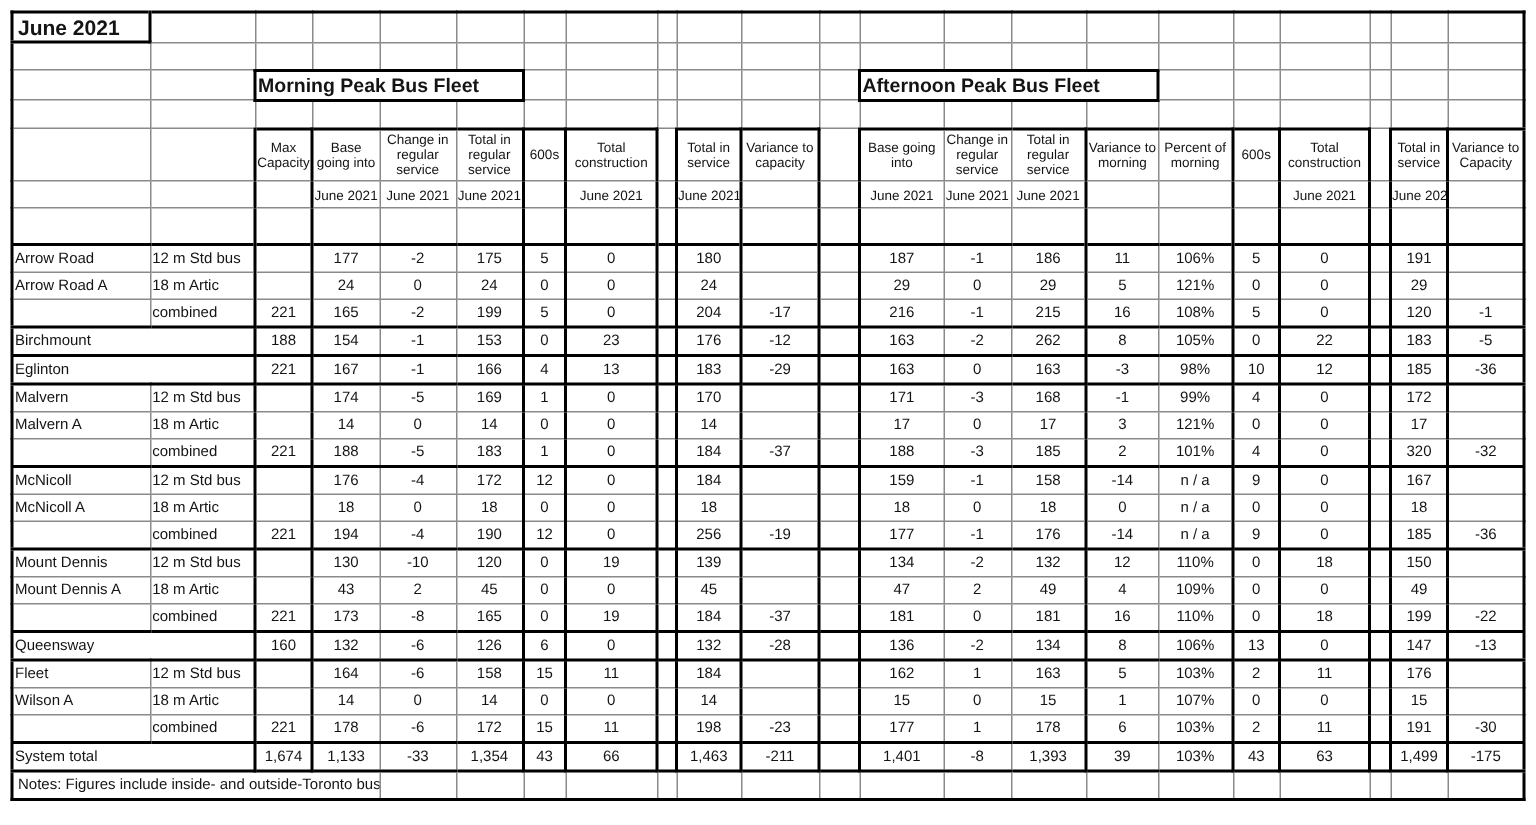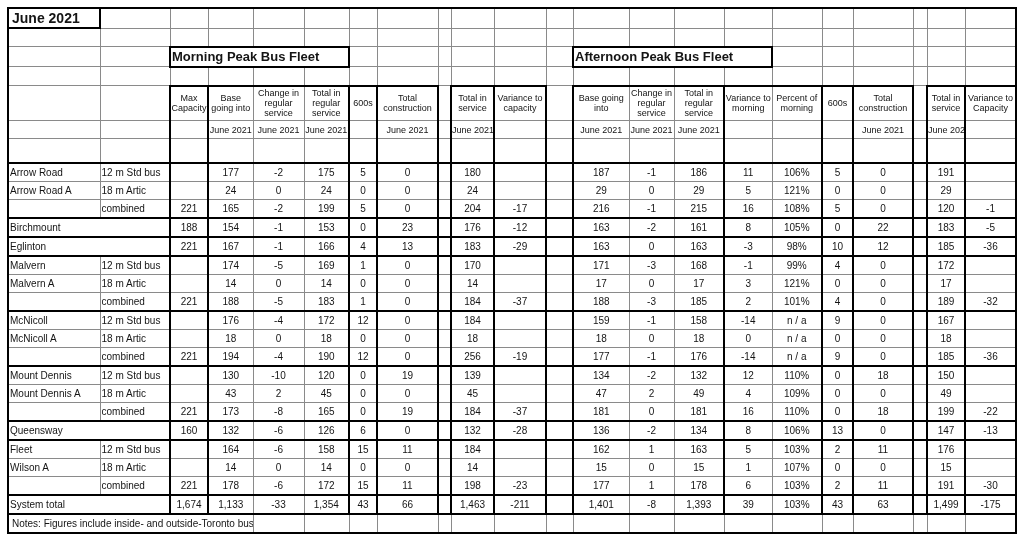--- a/index.html
+++ b/index.html
@@ -299,21 +299,21 @@
         <td class="num">-1</td>
         <td class="num bR">153</td>
         <td class="num bR">0</td>
         <td class="num bR">23</td>
         <td class="bR"></td>
         <td class="num bR">176</td>
         <td class="num bR">-12</td>
         <td class="bR"></td>
         <td class="num">163</td>
         <td class="num">-2</td>
-        <td class="num bR">161</td>
+        <td class="num bR">262</td>
         <td class="num">8</td>
         <td class="num bR">105%</td>
         <td class="num bR">0</td>
         <td class="num bR">22</td>
         <td class="bR"></td>
         <td class="num bR">183</td>
         <td class="num">-5</td>
       </tr>
       <tr class="end">
         <td class="lbl bR" colspan="2">Eglinton</td>
@@ -400,21 +400,21 @@
         <td class="num bR">-37</td>
         <td class="bR"></td>
         <td class="num">188</td>
         <td class="num">-3</td>
         <td class="num bR">185</td>
         <td class="num">2</td>
         <td class="num bR">101%</td>
         <td class="num bR">4</td>
         <td class="num bR">0</td>
         <td class="bR"></td>
-        <td class="num bR">189</td>
+        <td class="num bR">320</td>
         <td class="num">-32</td>
       </tr>
       <tr>
         <td class="lbl">McNicoll</td>
         <td class="lbl bR">12 m Std bus</td>
         <td class="num bR"></td>
         <td class="num">176</td>
         <td class="num">-4</td>
         <td class="num bR">172</td>
         <td class="num bR">12</td>

